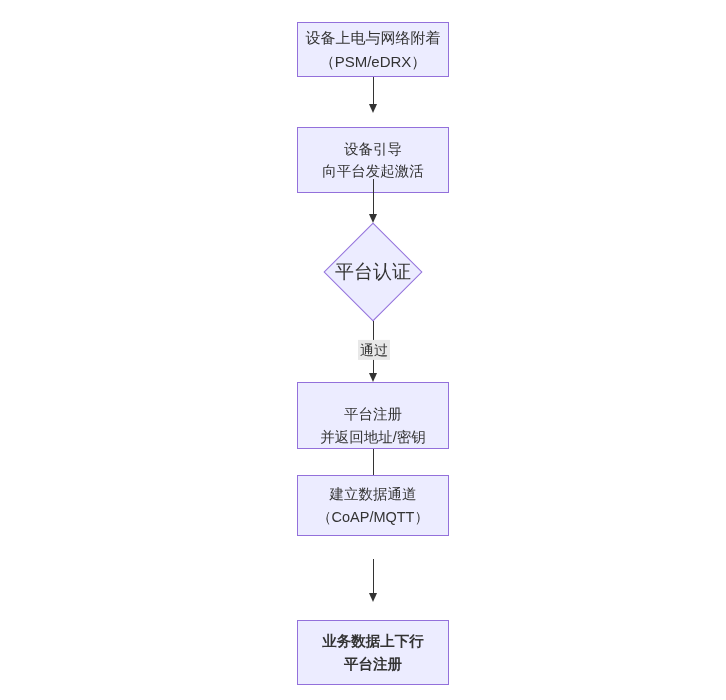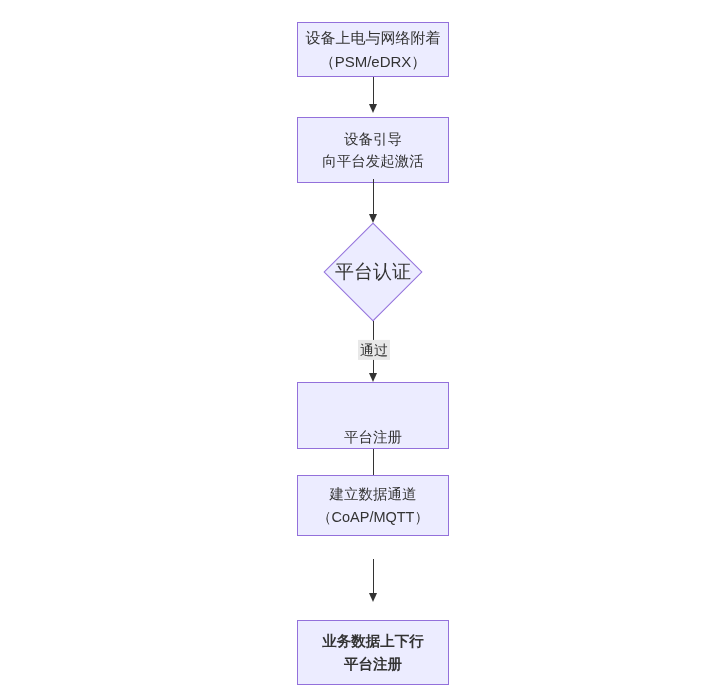--- a/index.html
+++ b/index.html
@@ -30,21 +30,21 @@
     align-items: center;
     justify-content: center;
     text-align: center;
     font-size: 14.5px;
     line-height: 1.55;
     box-sizing: border-box;
   }
   .node .nline { display: block; white-space: nowrap; }
 
   .n1 { top: 22px;  height: 55px; font-size: 15px; line-height: 1.6; }
-  .n2 { top: 117px; height: 66px; font-family: Liberation Serif, serif; }
+  .n2 { top: 127px; height: 66px; font-family: Liberation Serif, serif; }
   .n4 { top: 382px; height: 67px; justify-content: flex-end; }
   .n5 { top: 475px; height: 61px; }
   .n6 { top: 620px; height: 65px; font-weight: bold; }
 
   
   .diamond-shape {
     position: absolute;
     left: 338px;   
     top: 237px;    
     width: 70px;
@@ -142,20 +142,21 @@
   <div class="diamond-label">平台认证</div>
 
   <div class="arrow a3">
     <div class="shaft"></div>
     <div class="head"></div>
   </div>
   <div class="edge-label">通过</div>
 
   <div class="node n4">
     <span class="nline">平台注册</span>
+    <span class="nline">并返回地址/密钥</span>
   </div>
 
   <div class="arrow a4">
     <div class="shaft"></div>
     <div class="head"></div>
   </div>
 
   <div class="node n5">
     <span class="nline">建立数据通道</span>
     <span class="nline">（CoAP/MQTT）</span>

